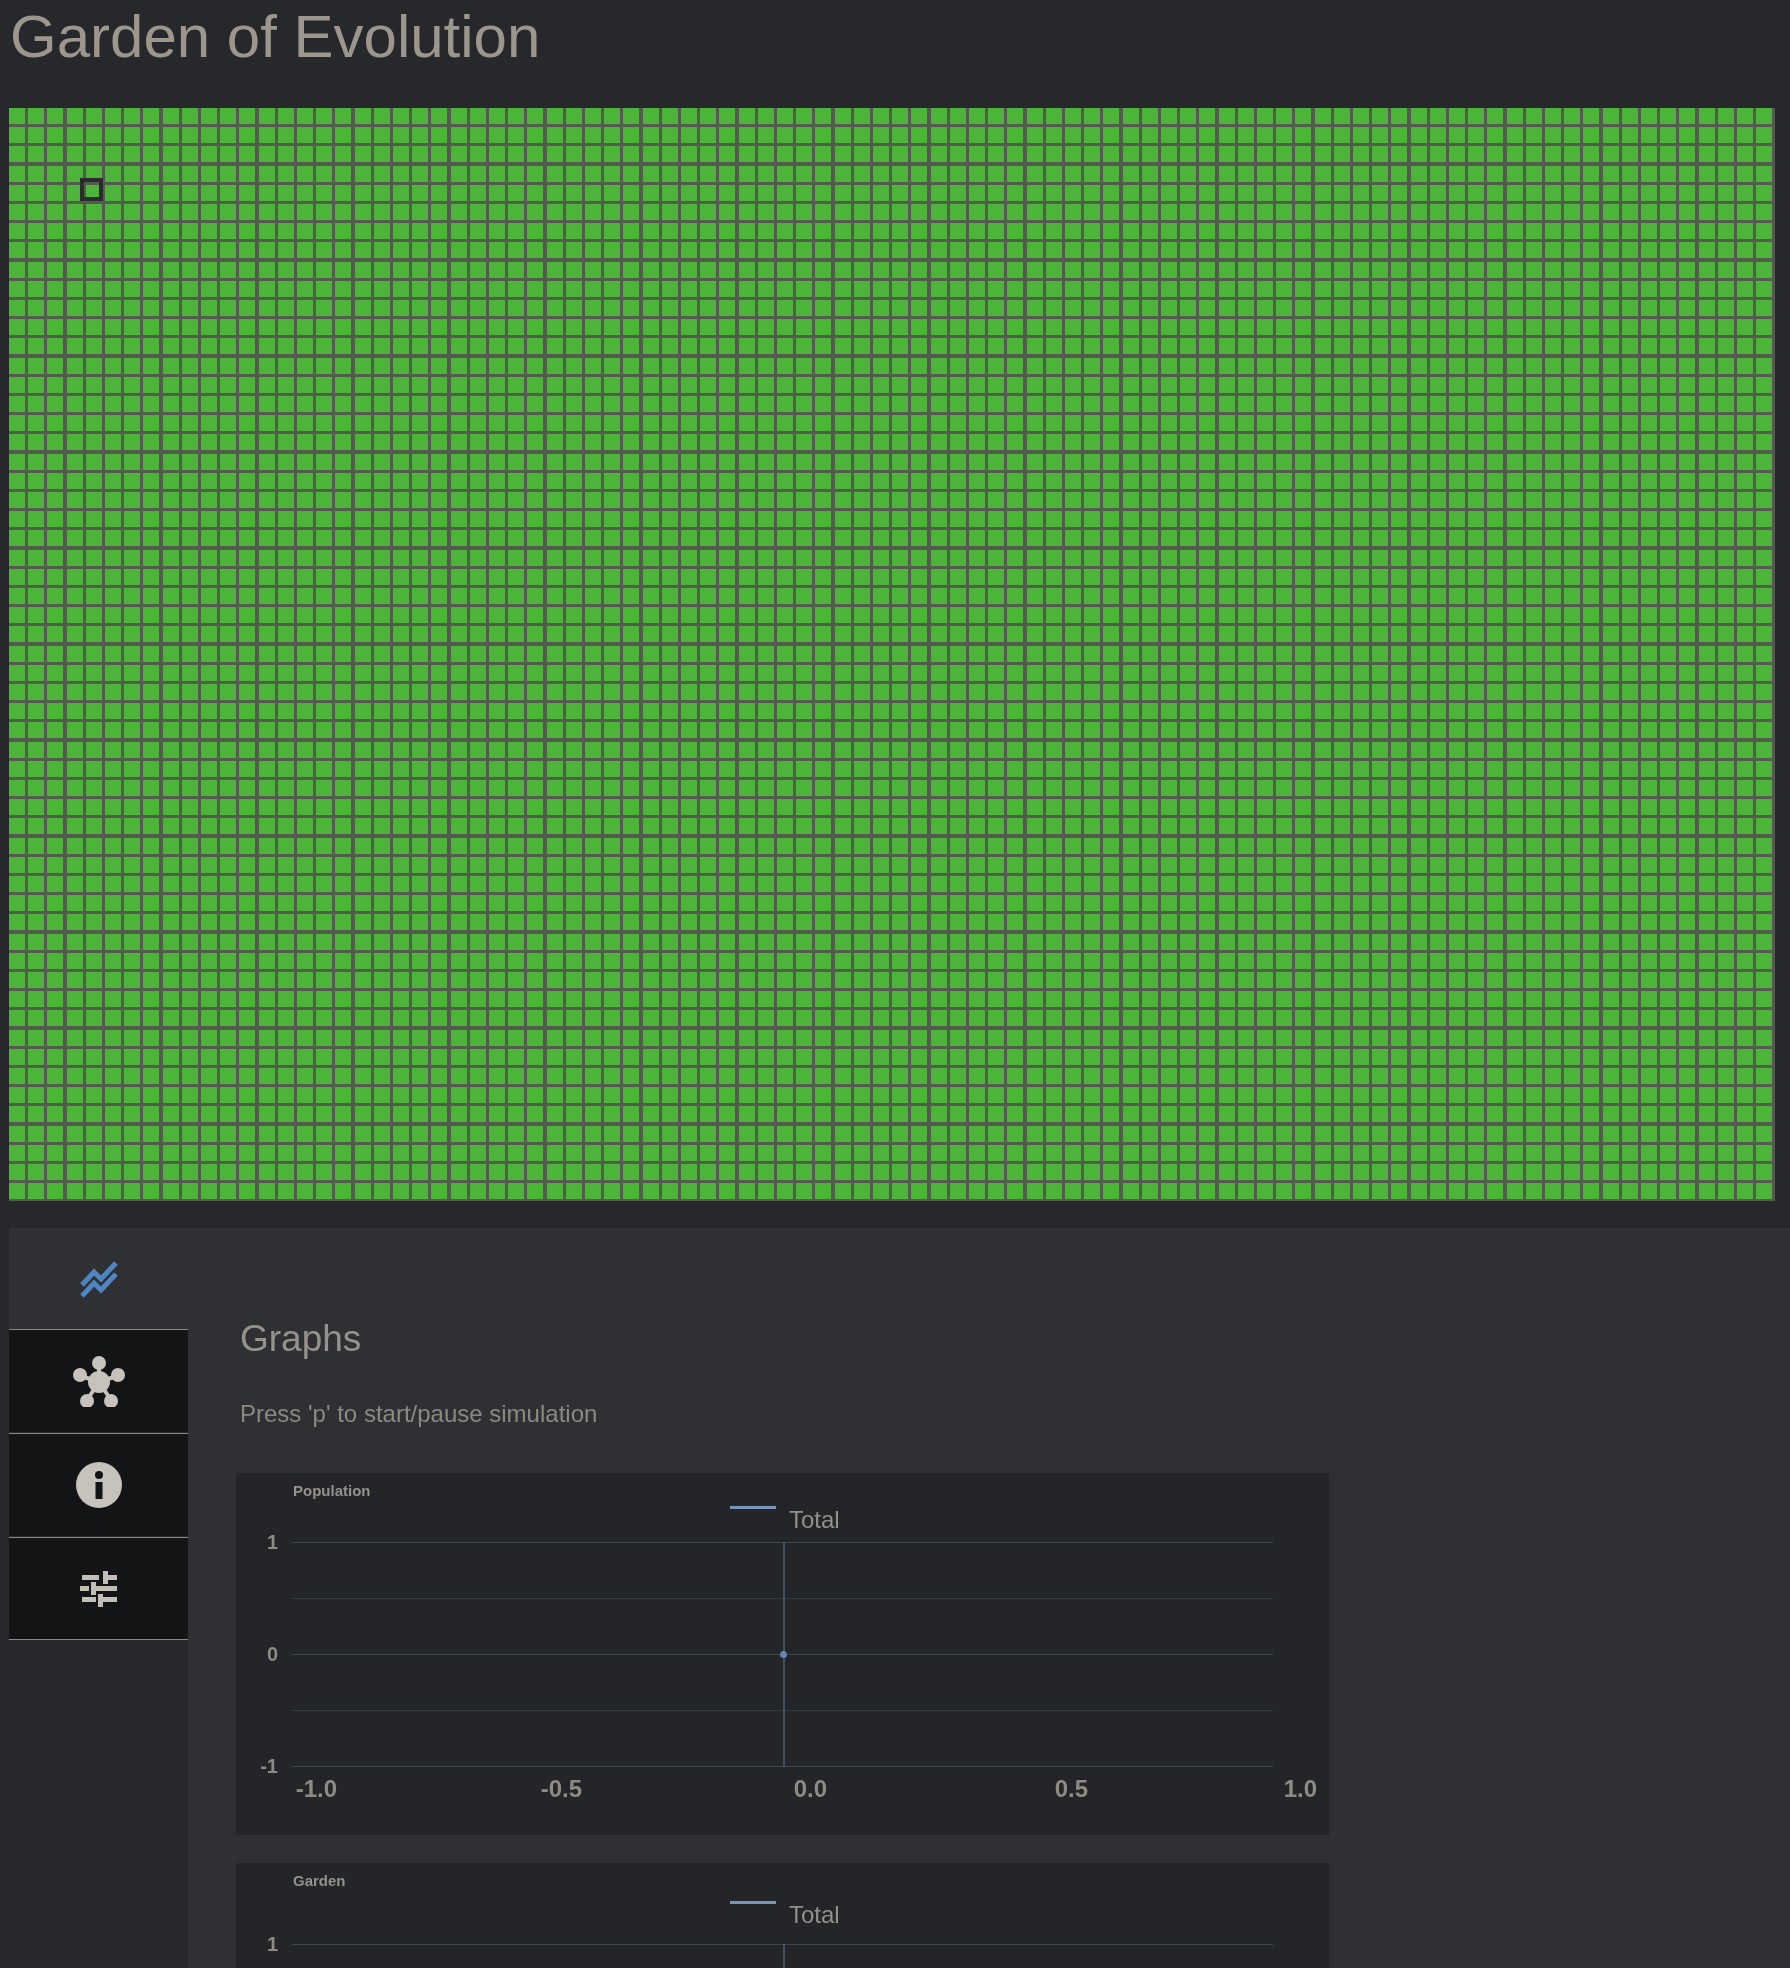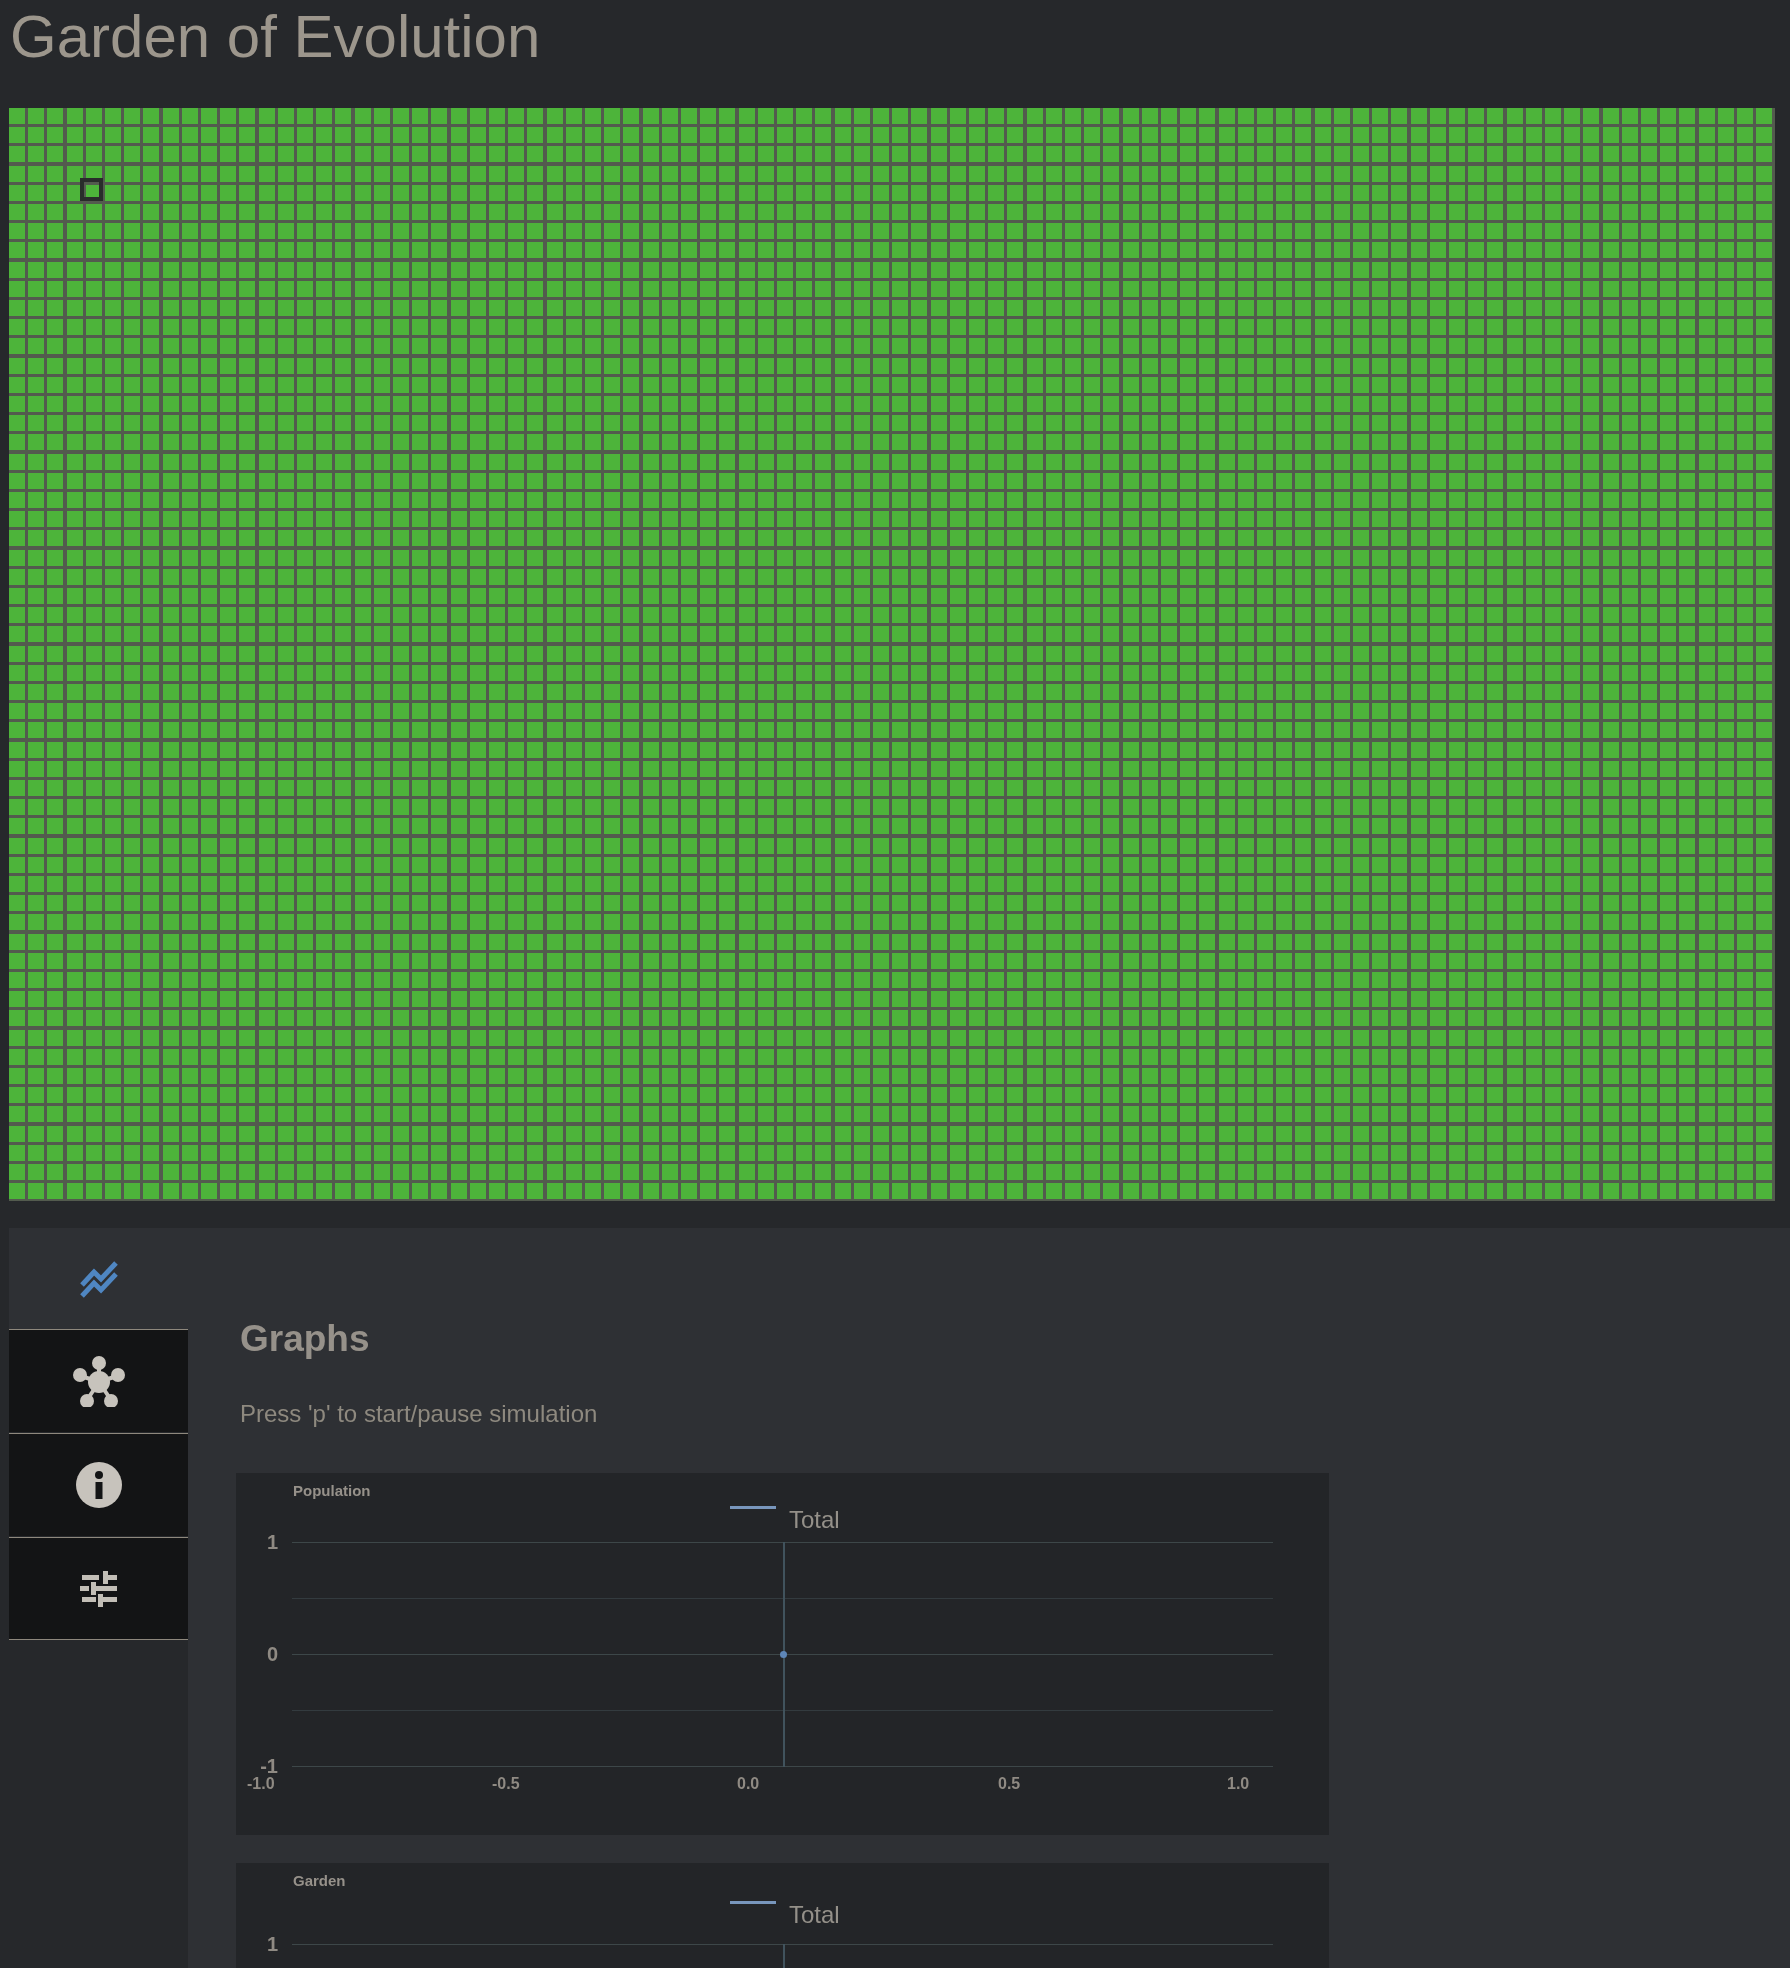--- a/index.html
+++ b/index.html
@@ -44,21 +44,21 @@
     position:absolute;left:9px;width:179px;height:103px;
     background:#131415;border-top:1px solid #8e887d;
     box-sizing:border-box;
     display:flex;align-items:center;justify-content:center;
   }
   .side-btn.last{border-bottom:1px solid #8e887d;}
 
   
   .panel-heading{
     position:absolute;left:240px;top:1318px;
-    font-size:37px;font-weight:700;color:#96918a;
+    font-size:37px;font-weight:400;color:#96918a;
   }
   .panel-instruction{
     position:absolute;left:240px;top:1400px;
     font-size:24px;font-weight:400;color:#8e897f;
   }
 
   
   .chart-card{
     position:absolute;left:236px;width:1093px;background:#232528;
   }
@@ -77,22 +77,22 @@
   .zero-vline{position:absolute;left:547px;width:2px;background:#41535d;}
   .data-dot{
     position:absolute;left:544px;width:7px;height:7px;border-radius:50%;
     background:#5e86b8;
   }
   .ytick{
     position:absolute;left:0;width:42px;text-align:right;
     font-size:20px;font-weight:700;color:#8f8a83;line-height:26px;
   }
   .xtick{
-    position:absolute;width:90px;text-align:left;top:302px;
-    font-size:16px;font-weight:700;color:#8f8a83;
+    position:absolute;width:90px;text-align:right;top:302px;
+    font-size:24px;font-weight:700;color:#8f8a83;
   }
 
   svg{display:block;}
 </style>
 </head>
 <body>
 
 <div class="app">
 
   <div class="app-title">Garden of Evolution</div>

